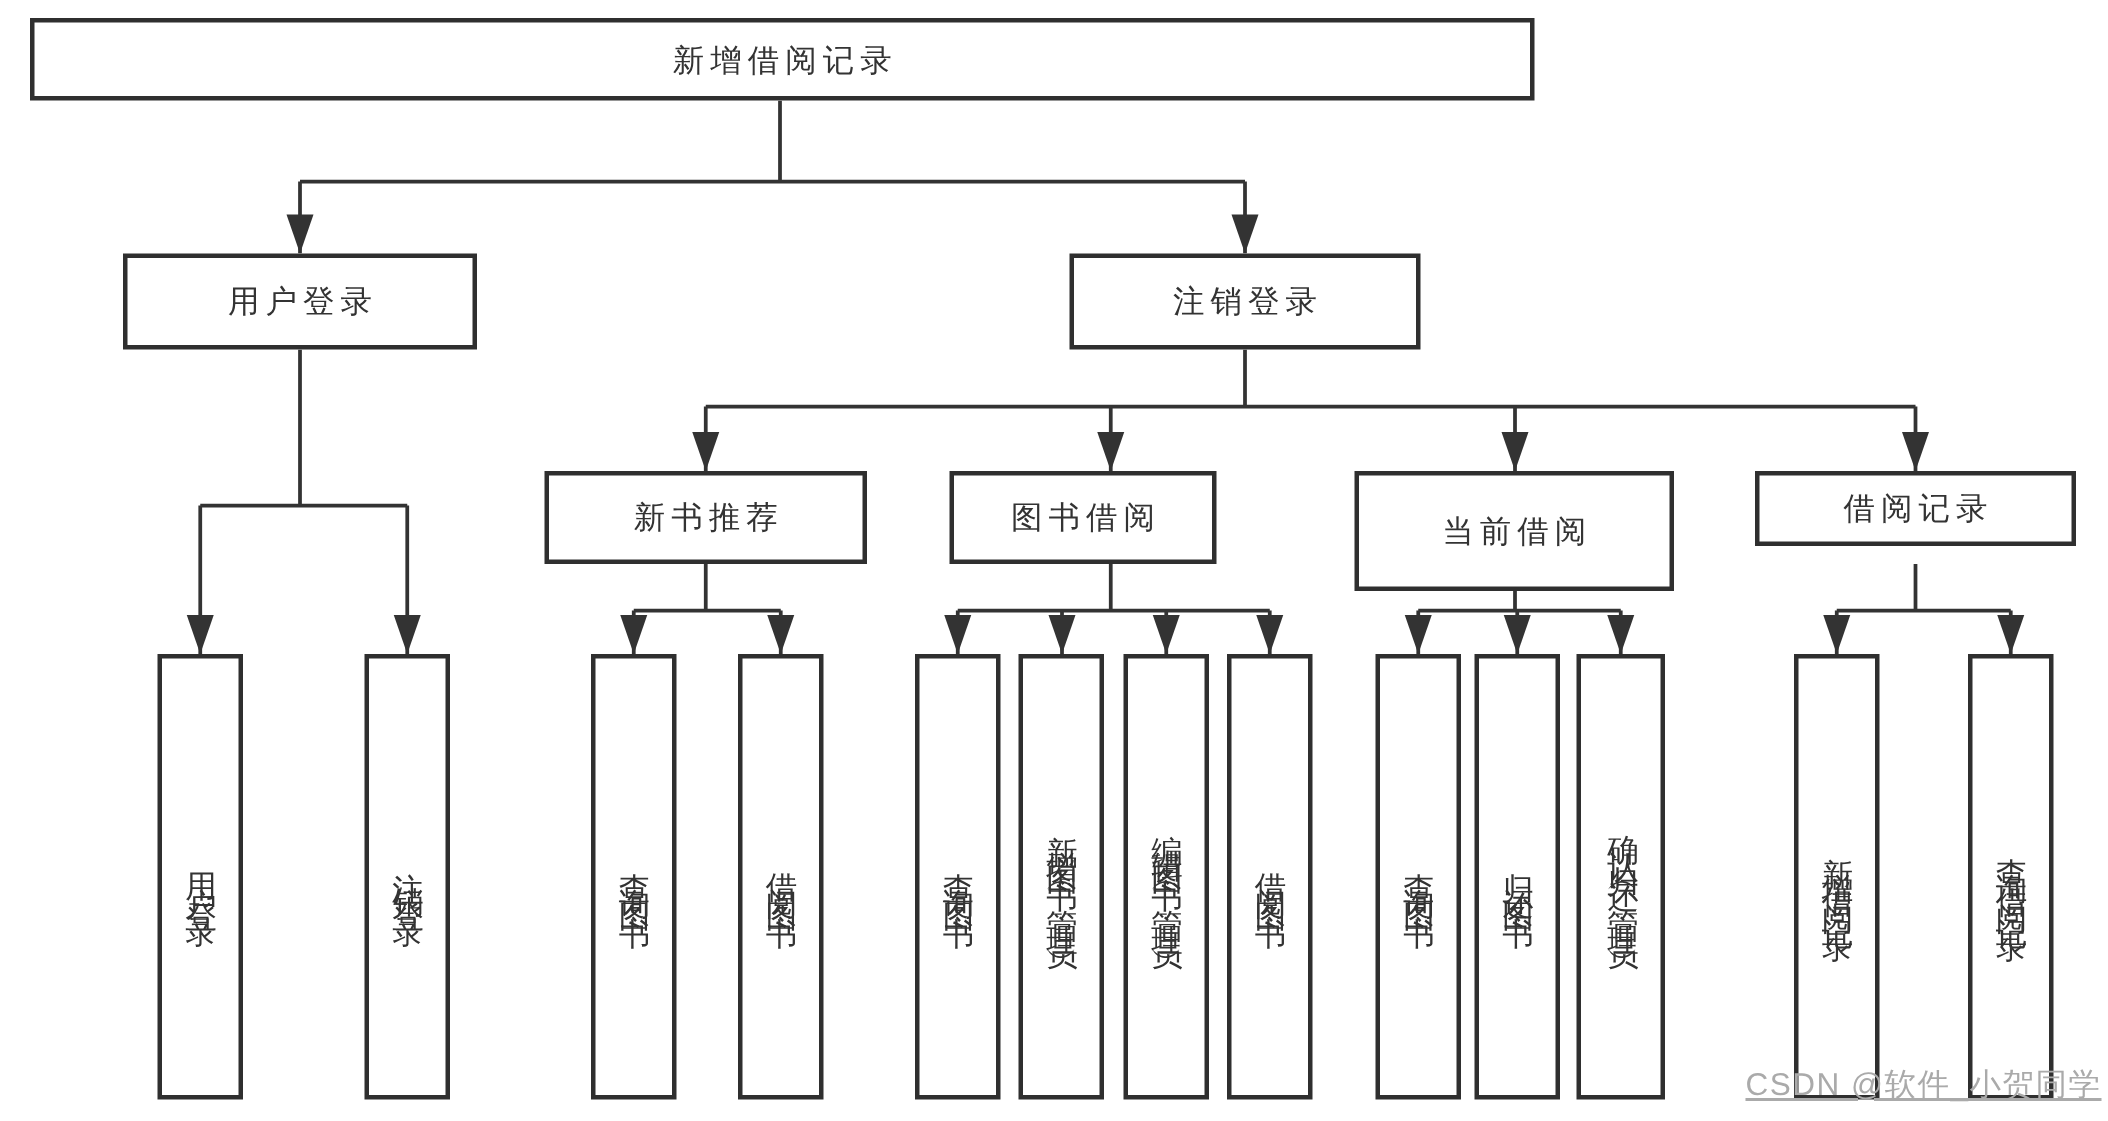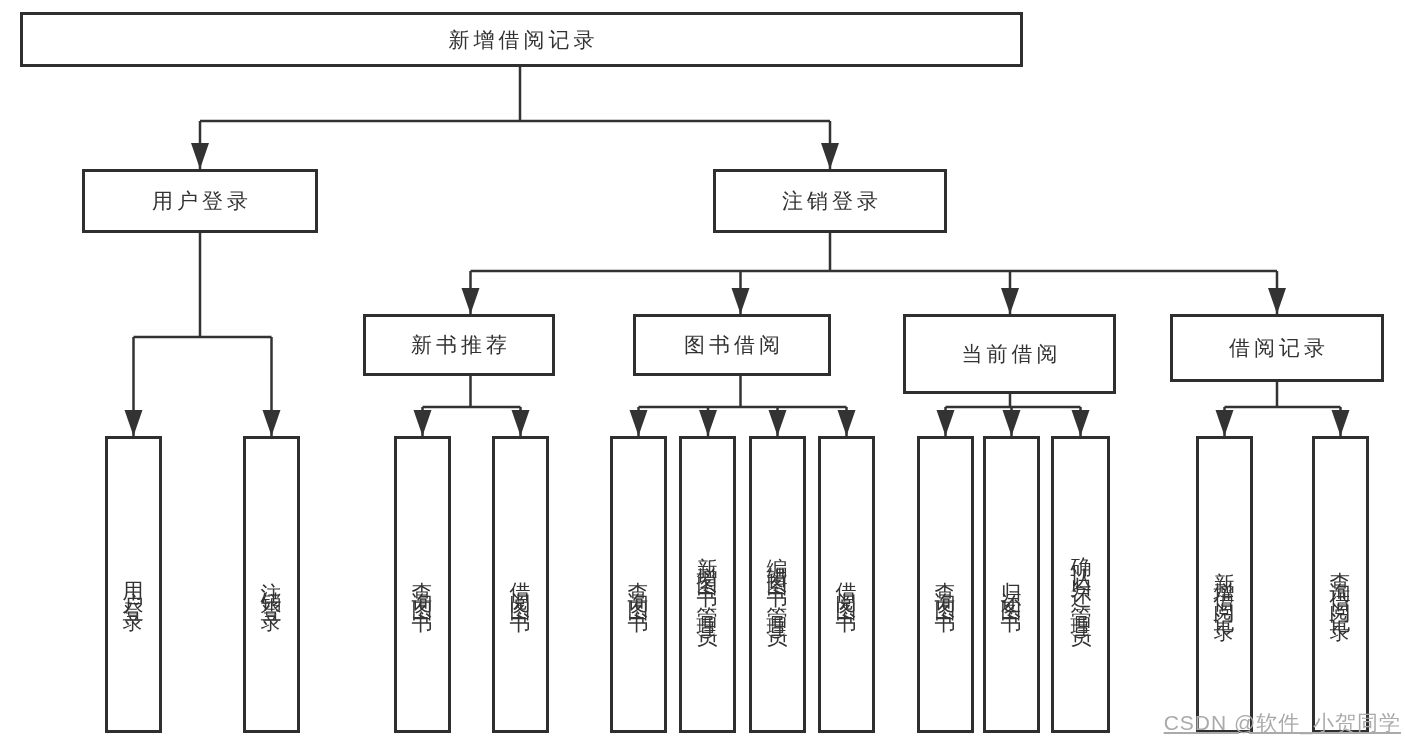--- a/index.html
+++ b/index.html
@@ -96,24 +96,24 @@
     <polygon points="1215.5,410 1233.5,410 1224.5,436"></polygon>
     <polygon points="1331.5,410 1349.5,410 1340.5,436"></polygon>
   </g>
 </svg>
 
 <div class="hbox" style="left:20px; top:12px; width:1003px; height:55px;">新增借阅记录</div>
 
 <div class="hbox" style="left:82px; top:169px; width:236px; height:64px;">用户登录</div>
 <div class="hbox" style="left:713px; top:169px; width:234px; height:64px;">注销登录</div>
 
-<div class="hbox" style="left:363px; top:314px; width:192px; height:62px;">新书推荐</div>
-<div class="hbox" style="left:633px; top:314px; width:198px; height:62px;">图书借阅</div>
+<div class="hbox" style="left:363px; top:314px; width:215px; height:62px;">新书推荐</div>
+<div class="hbox" style="left:633px; top:314px; width:178px; height:62px;">图书借阅</div>
 <div class="hbox" style="left:903px; top:314px; width:213px; height:80px;">当前借阅</div>
-<div class="hbox" style="left:1170px; top:314px; width:214px; height:68px;">借阅记录</div>
+<div class="hbox" style="left:1170px; top:314px; width:214px; height:50px;">借阅记录</div>
 
 <div class="leaf" style="left:105px;">用户登录</div>
 <div class="leaf" style="left:243px;">注销登录</div>
 <div class="leaf" style="left:394px;">查询图书</div>
 <div class="leaf" style="left:492px;">借阅图书</div>
 <div class="leaf" style="left:610px;">查询图书</div>
 <div class="leaf" style="left:679px;">新增图书（管理员）</div>
 <div class="leaf" style="left:749px;">编辑图书（管理员）</div>
 <div class="leaf" style="left:818px;">借阅图书</div>
 <div class="leaf" style="left:917px;">查询图书</div>

